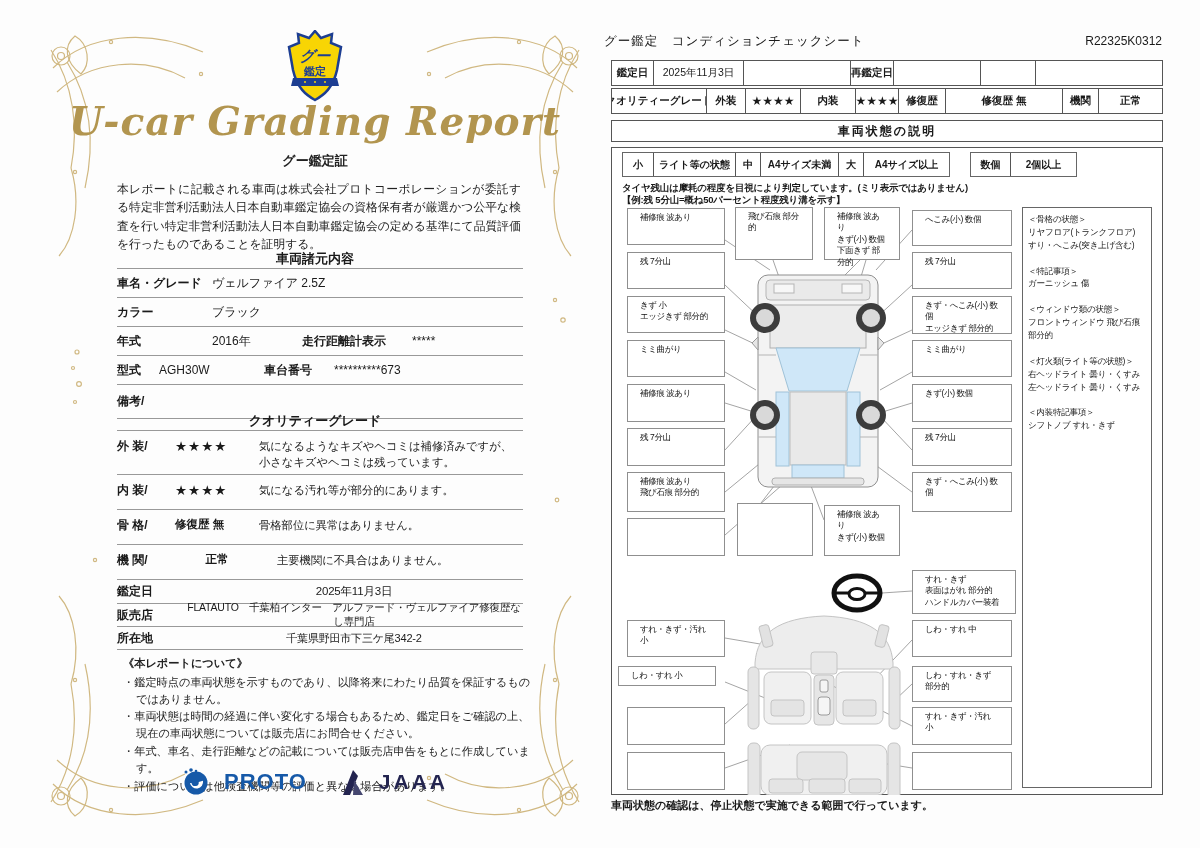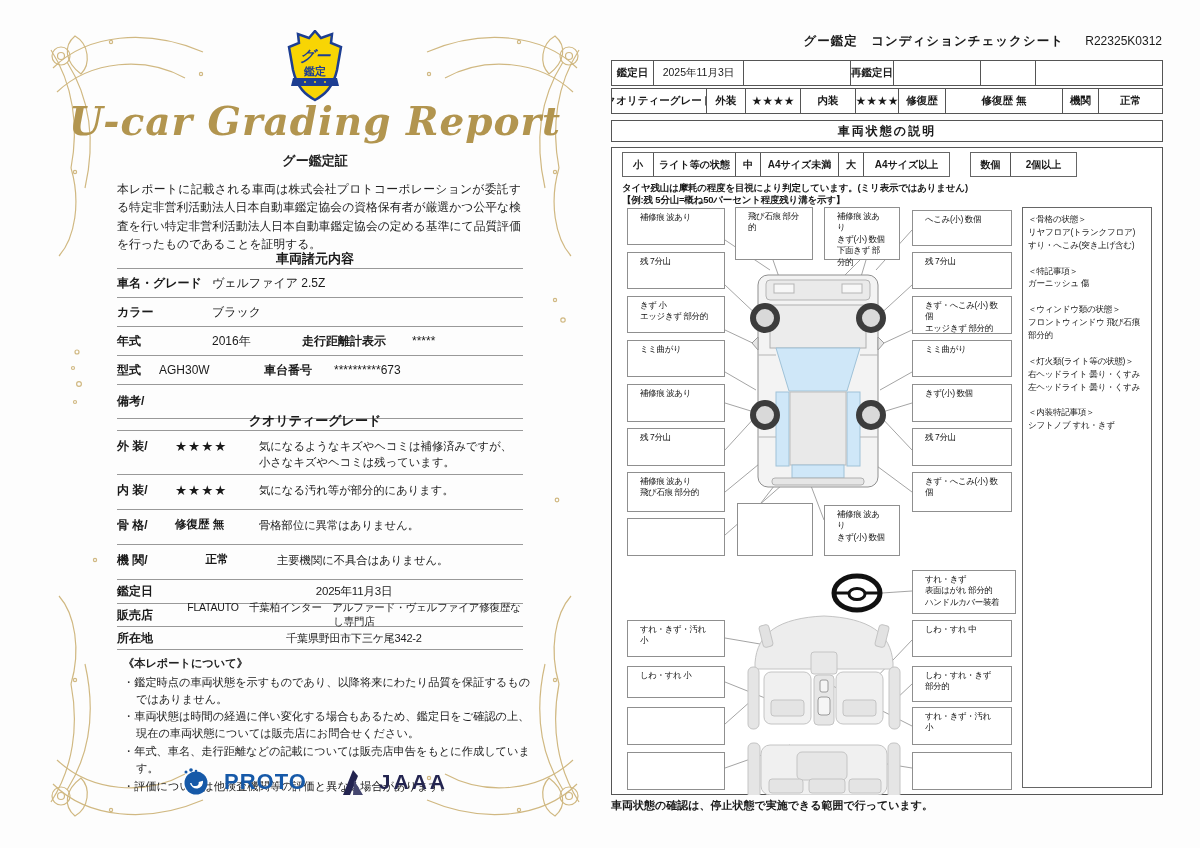--- a/index.html
+++ b/index.html
@@ -26,21 +26,21 @@
   .inforow{display:flex;align-items:center;border-bottom:1px solid #999;font-size:11.5px;box-sizing:border-box}
   .ilabel{font-weight:bold;flex:0 0 68px;font-size:12px}
   .ival{flex:1;text-align:center;font-size:10.5px;letter-spacing:-0.2px}
   .about{font-size:11.2px;line-height:1.5;color:#222}
   .about .itm{padding-left:13px;text-indent:-13px;margin-bottom:1px}
   .logo-row{display:flex;align-items:center;justify-content:center;gap:34px;width:100%}
   .logo{display:flex;align-items:center;gap:14px}
   .proto-txt{font-size:22px;font-weight:800;color:#1659a8;letter-spacing:1px}
   .jaaa-txt{font-size:21px;font-weight:800;color:#232450;letter-spacing:3px}
   
-  .rtitle{text-align:right;font-size:12.5px;font-weight:bold;letter-spacing:1px}
+  .rtitle{text-align:left;font-size:12.5px;font-weight:normal;letter-spacing:1px}
   .repno{font-size:12px}
   .htable{position:absolute;display:flex;border:1px solid #555;box-sizing:border-box;background:#fff}
   .hcell{display:flex;align-items:center;justify-content:center;border-right:1px solid #555;
          font-size:10.5px;height:100%;box-sizing:border-box;overflow:hidden;white-space:nowrap}
   .hcell:last-child{border-right:none}
   .secbox{border:1px solid #555;display:flex;align-items:center;justify-content:center;
           font-size:12px;font-weight:bold;background:#fff;letter-spacing:2px}
   .bigbox{border:1px solid #555;background:#fff}
   .abox{position:absolute;border:1px solid #8f8f8f;background:#fff;font-size:8.5px;line-height:1.35;
         letter-spacing:-0.4px;padding:3px 12px;box-sizing:border-box;color:#111;white-space:pre-line;z-index:3}
@@ -414,21 +414,21 @@
 左ヘッドライト 曇り・くすみ
 
 ＜内装特記事項＞
 シフトノブ すれ・きず</div>
 
   <div class="abox" style="left:308px;top:570px;width:104px;height:44px">すれ・きず
 表面はがれ 部分的
 ハンドルカバー装着</div>
 
   <div class="abox" style="left:23px;top:620px;width:98px;height:37px">すれ・きず・汚れ 小</div>
-  <div class="abox" style="left:23px;top:666px;width:98px;height:32px">しわ・すれ 小</div>
+  <div class="abox" style="left:14px;top:666px;width:98px;height:20px">しわ・すれ 小</div>
   <div class="abox" style="left:23px;top:707px;width:98px;height:38px"></div>
   <div class="abox" style="left:23px;top:752px;width:98px;height:38px"></div>
 
   <div class="abox" style="left:308px;top:620px;width:100px;height:37px">しわ・すれ 中</div>
   <div class="abox" style="left:308px;top:666px;width:100px;height:36px">しわ・すれ・きず 部分的</div>
   <div class="abox" style="left:308px;top:707px;width:100px;height:38px">すれ・きず・汚れ 小</div>
   <div class="abox" style="left:308px;top:752px;width:100px;height:38px"></div>
 
   <div class="ab bnote" style="left:7px;top:798px">車両状態の確認は、停止状態で実施できる範囲で行っています。</div>
 </div>

